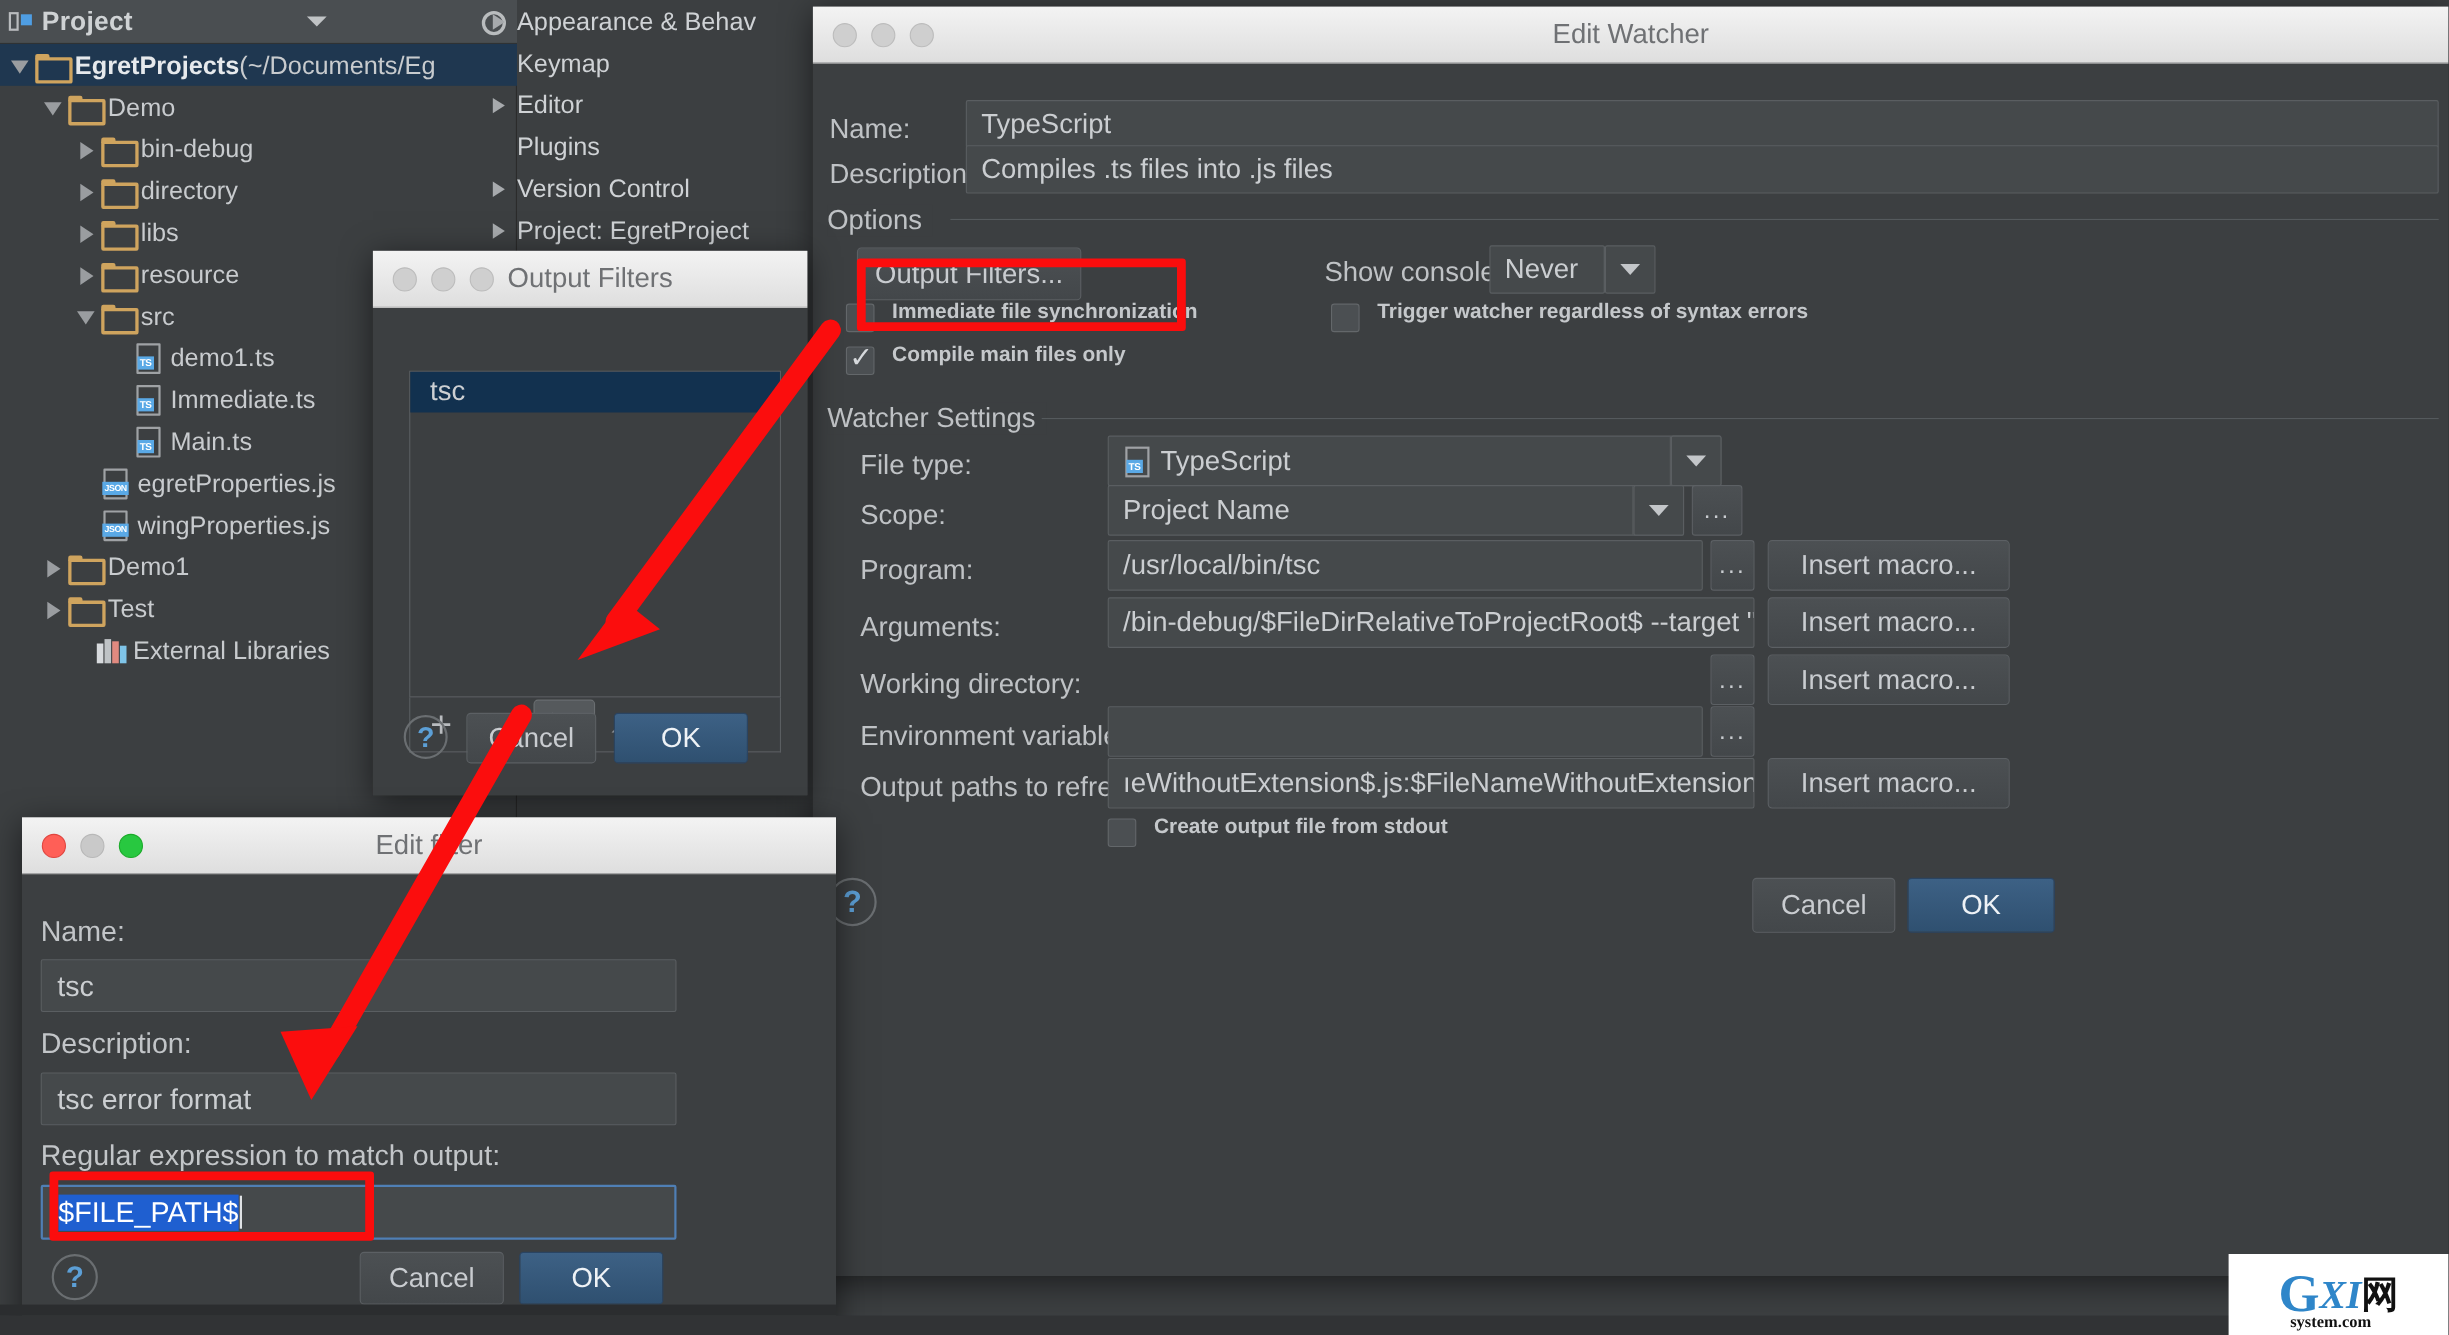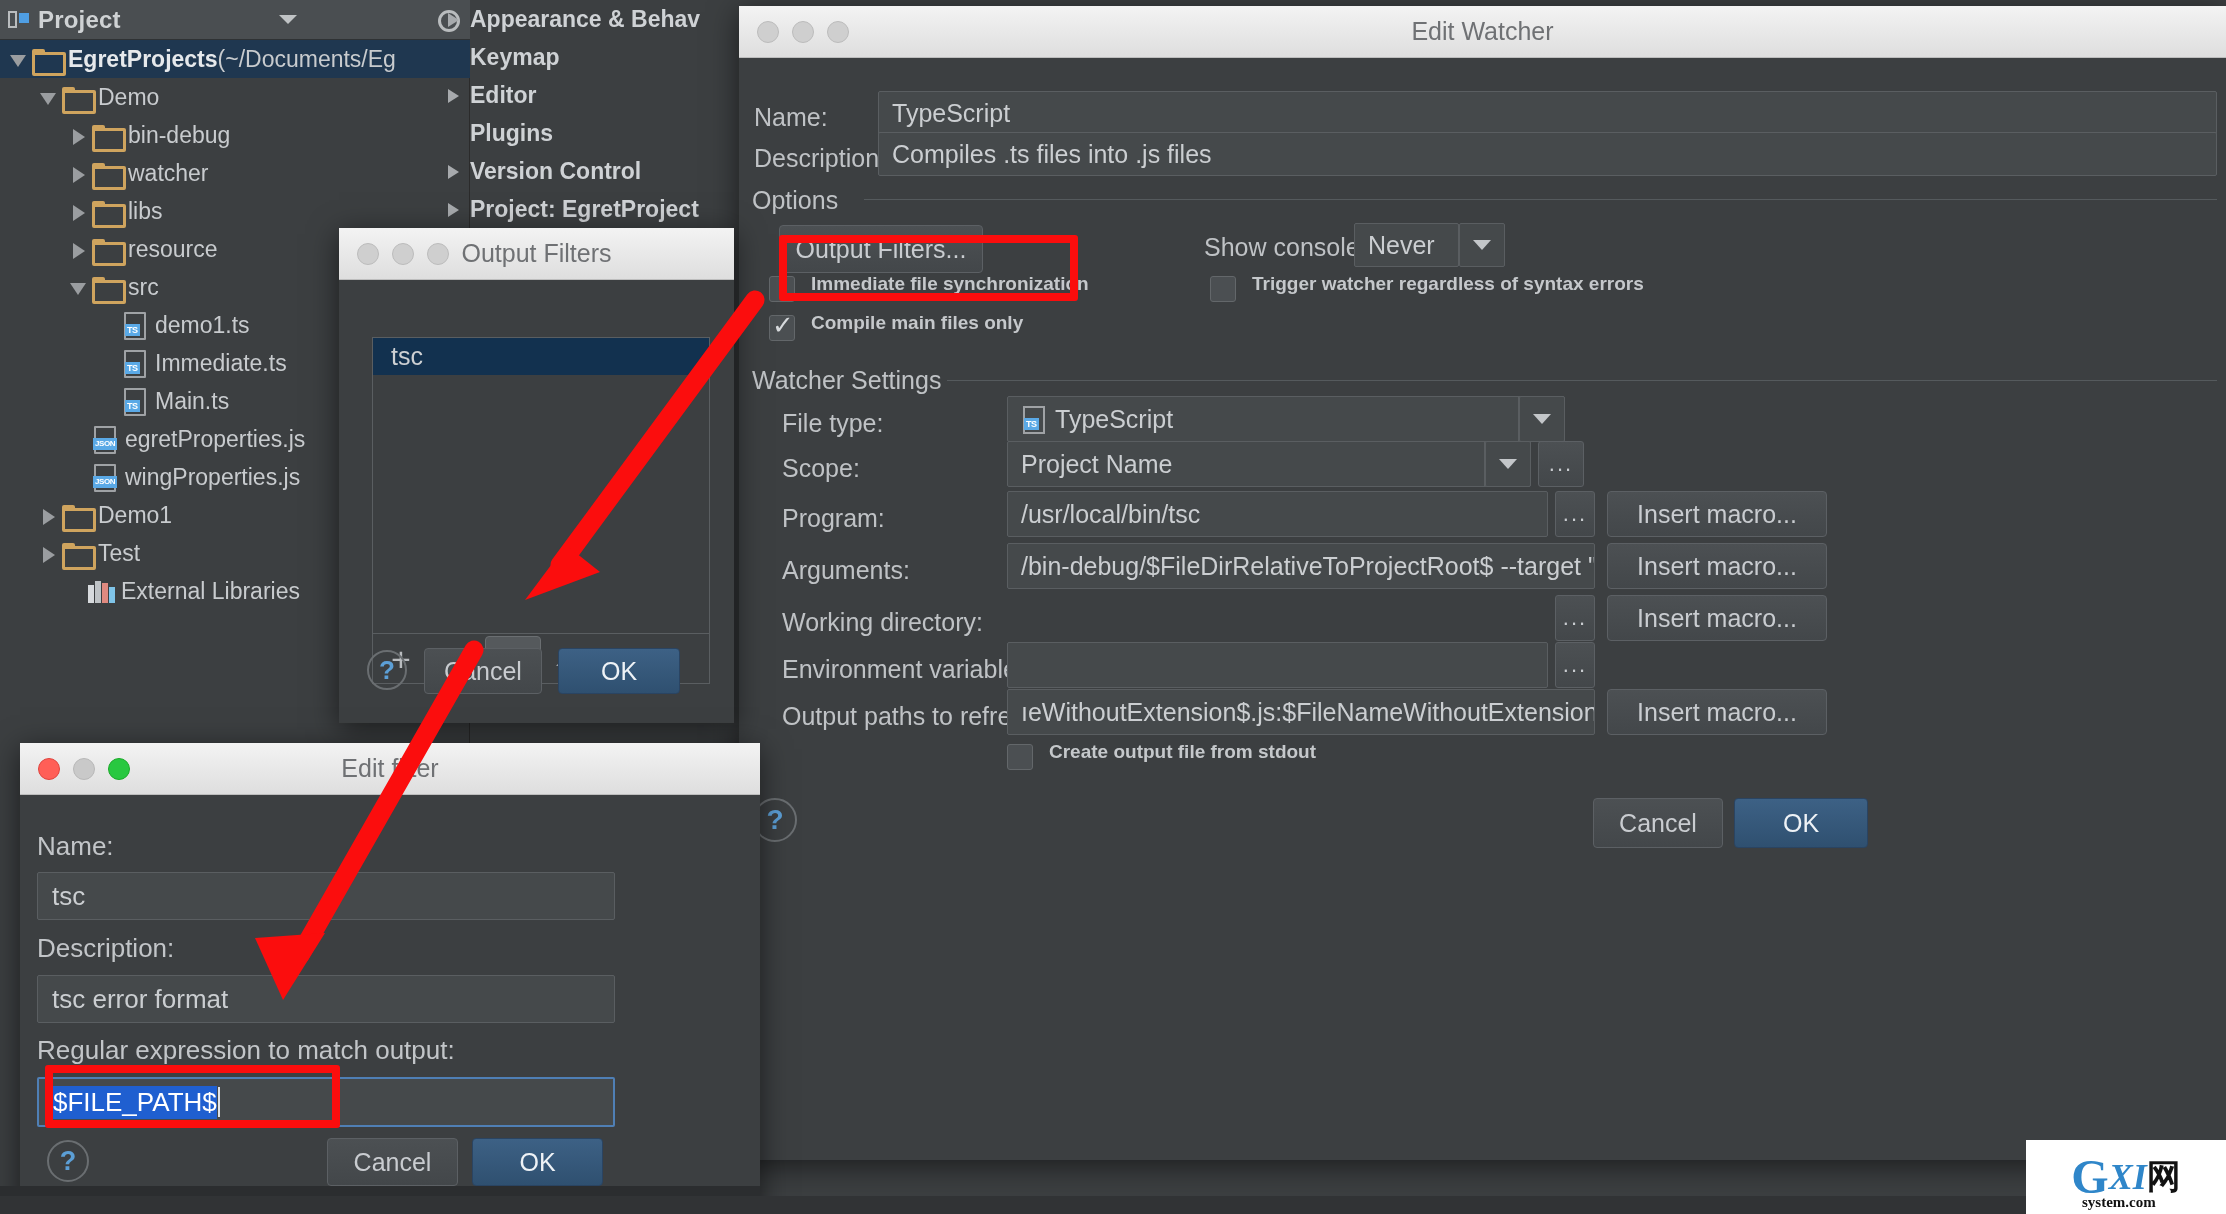--- a/index.html
+++ b/index.html
@@ -79,21 +79,21 @@
   .tlabel.bold { font-weight:bold; color:#e6e9ec; }
 
   
   .settings-list { position:absolute; left:440px; top:0px; width:280px; }
   .srow { display:flex; align-items:center; height:38px; white-space:nowrap; }
   .srow .sarrow { width:30px; position:relative; height:38px; flex:0 0 30px; }
   .srow .sarrow.has::after {
     content:""; position:absolute; left:8px; top:13px;
     width:0;height:0;border-top:7px solid transparent;border-bottom:7px solid transparent;border-left:11px solid #a7aaad;
   }
-  .srow .slabel { color:#cfd2d5; font-size:23px; font-weight:bold; }
+  .srow .slabel { color:#cfd2d5; font-size:23px; font-weight:normal; }
 
   
   .win { position:absolute; background:#3c3f41; box-shadow:0 6px 28px rgba(0,0,0,.55); }
   .titlebar {
     height:52px; position:relative;
     background:linear-gradient(#f3f3f3,#dedede);
     border-bottom:1px solid #bdbdbd;
     display:flex; align-items:center;
   }
   .titlebar .tt {
@@ -244,21 +244,21 @@
           <span class="tlabel">Demo</span>
         </div>
         <div class="trow" style="padding-left: 66px;">
           <span class="arrow r"></span>
           <span class="folder"></span>
           <span class="tlabel">bin-debug</span>
         </div>
         <div class="trow" style="padding-left: 66px;">
           <span class="arrow r"></span>
           <span class="folder"></span>
-          <span class="tlabel">watcher</span>
+          <span class="tlabel">directory</span>
         </div>
         <div class="trow" style="padding-left: 66px;">
           <span class="arrow r"></span>
           <span class="folder"></span>
           <span class="tlabel">libs</span>
         </div>
         <div class="trow" style="padding-left: 66px;">
           <span class="arrow r"></span>
           <span class="folder"></span>
           <span class="tlabel">resource</span>

